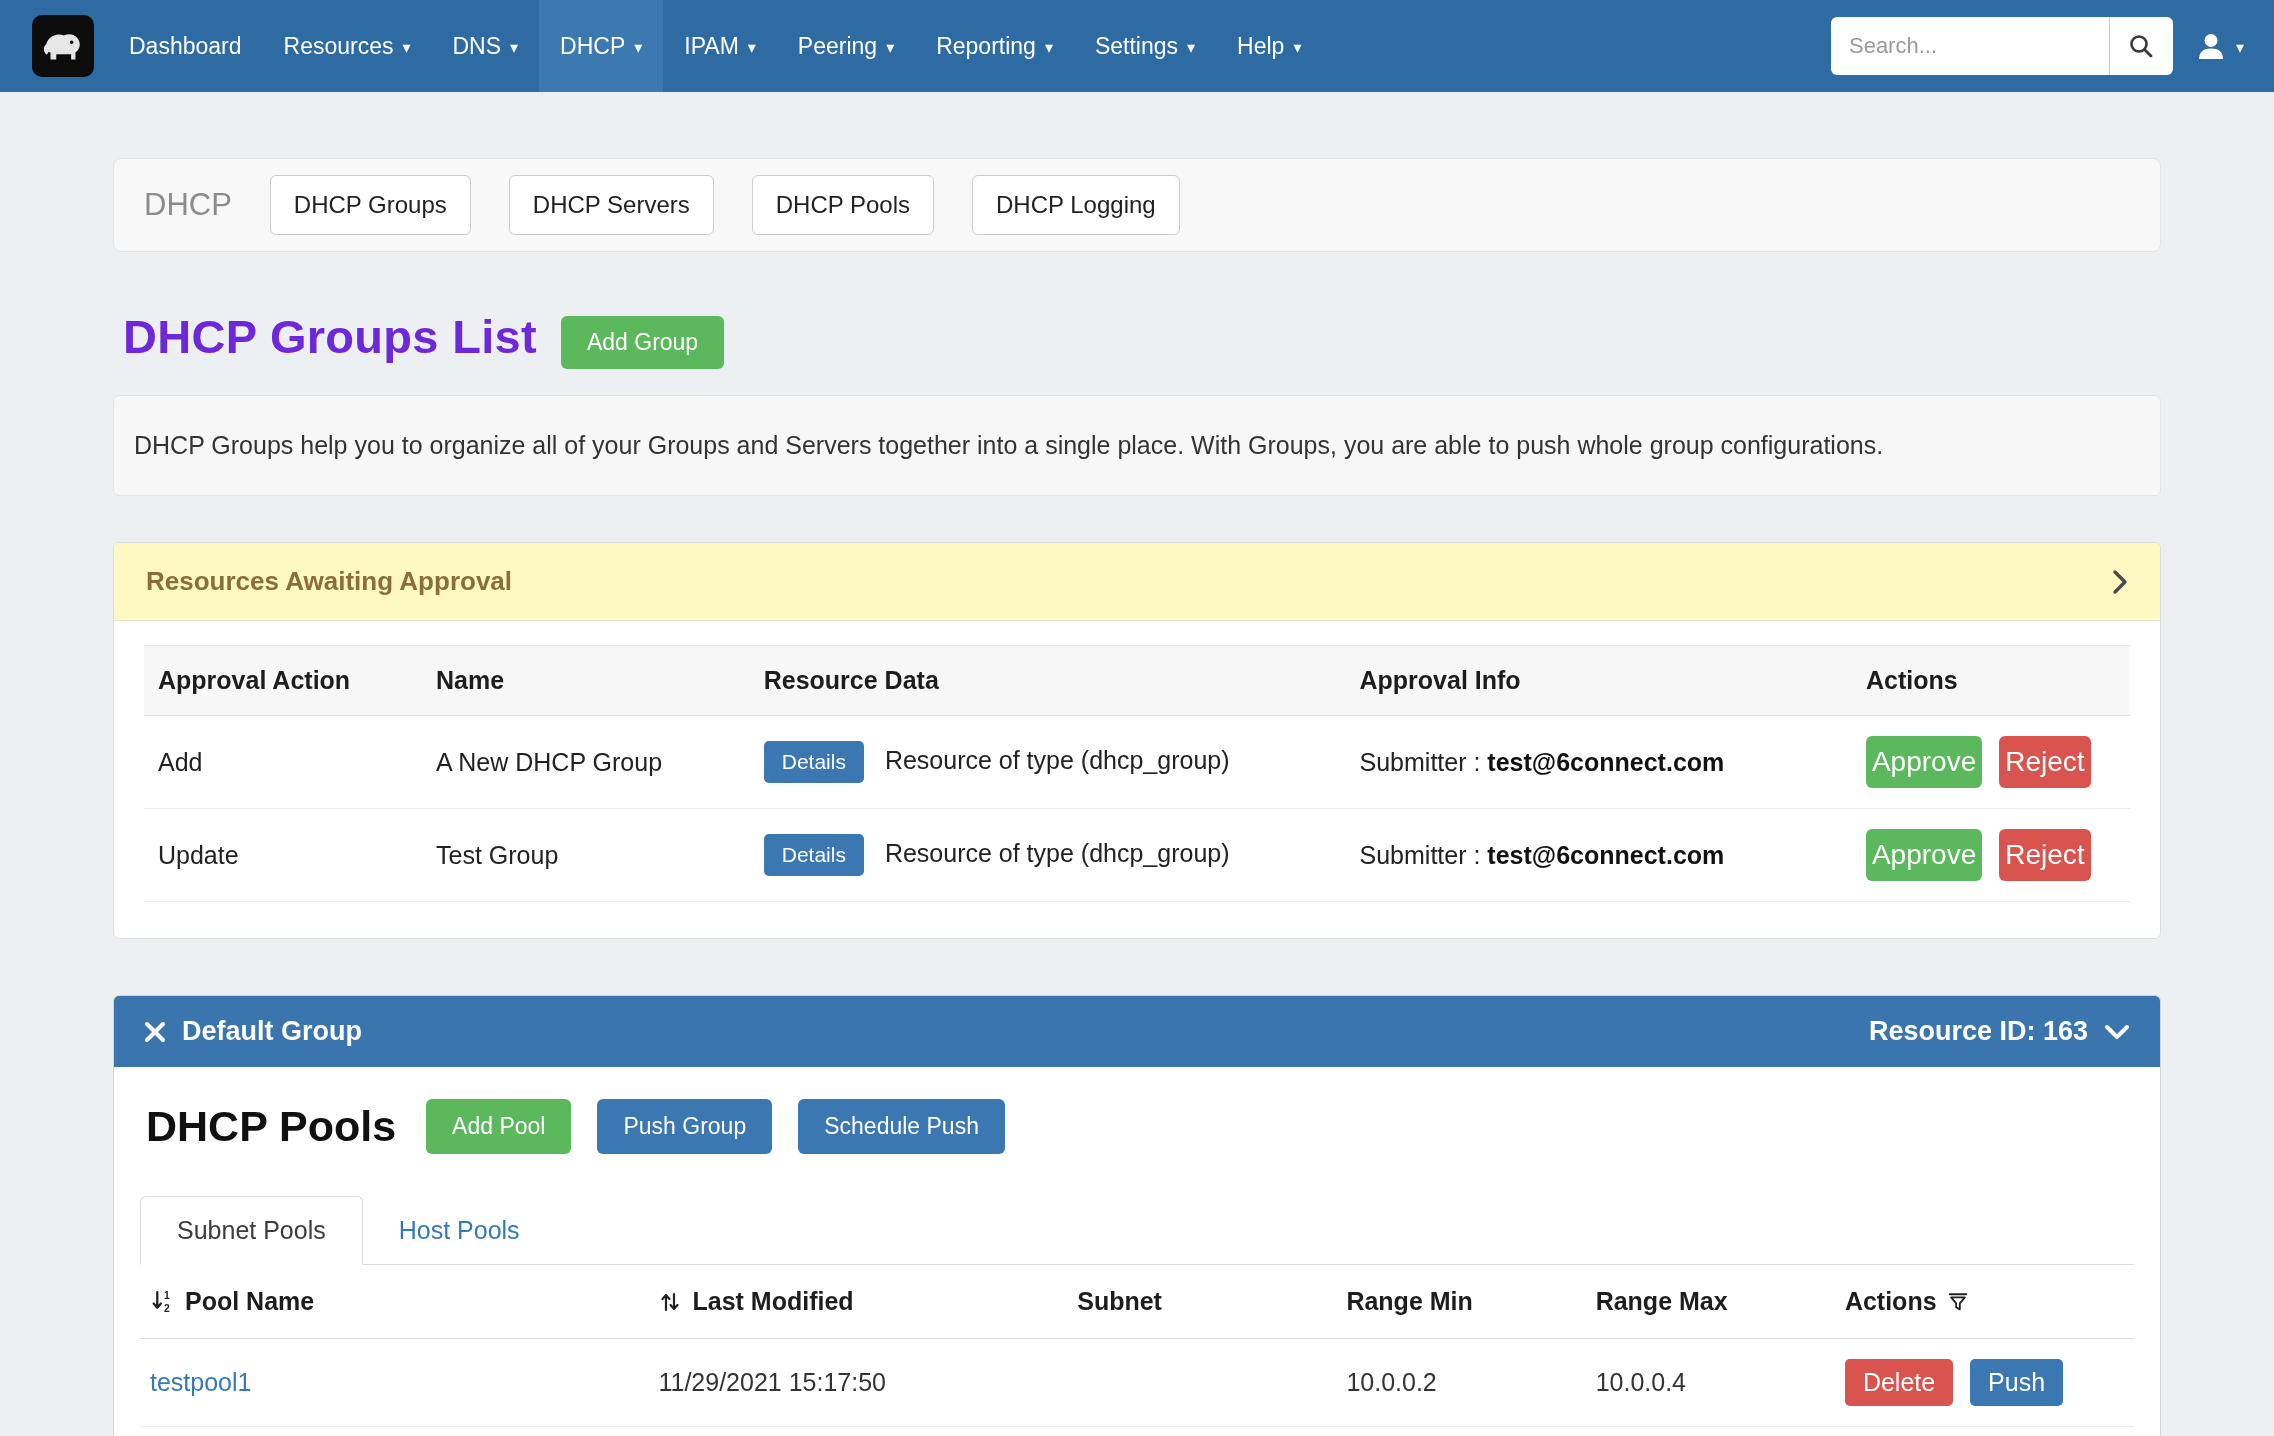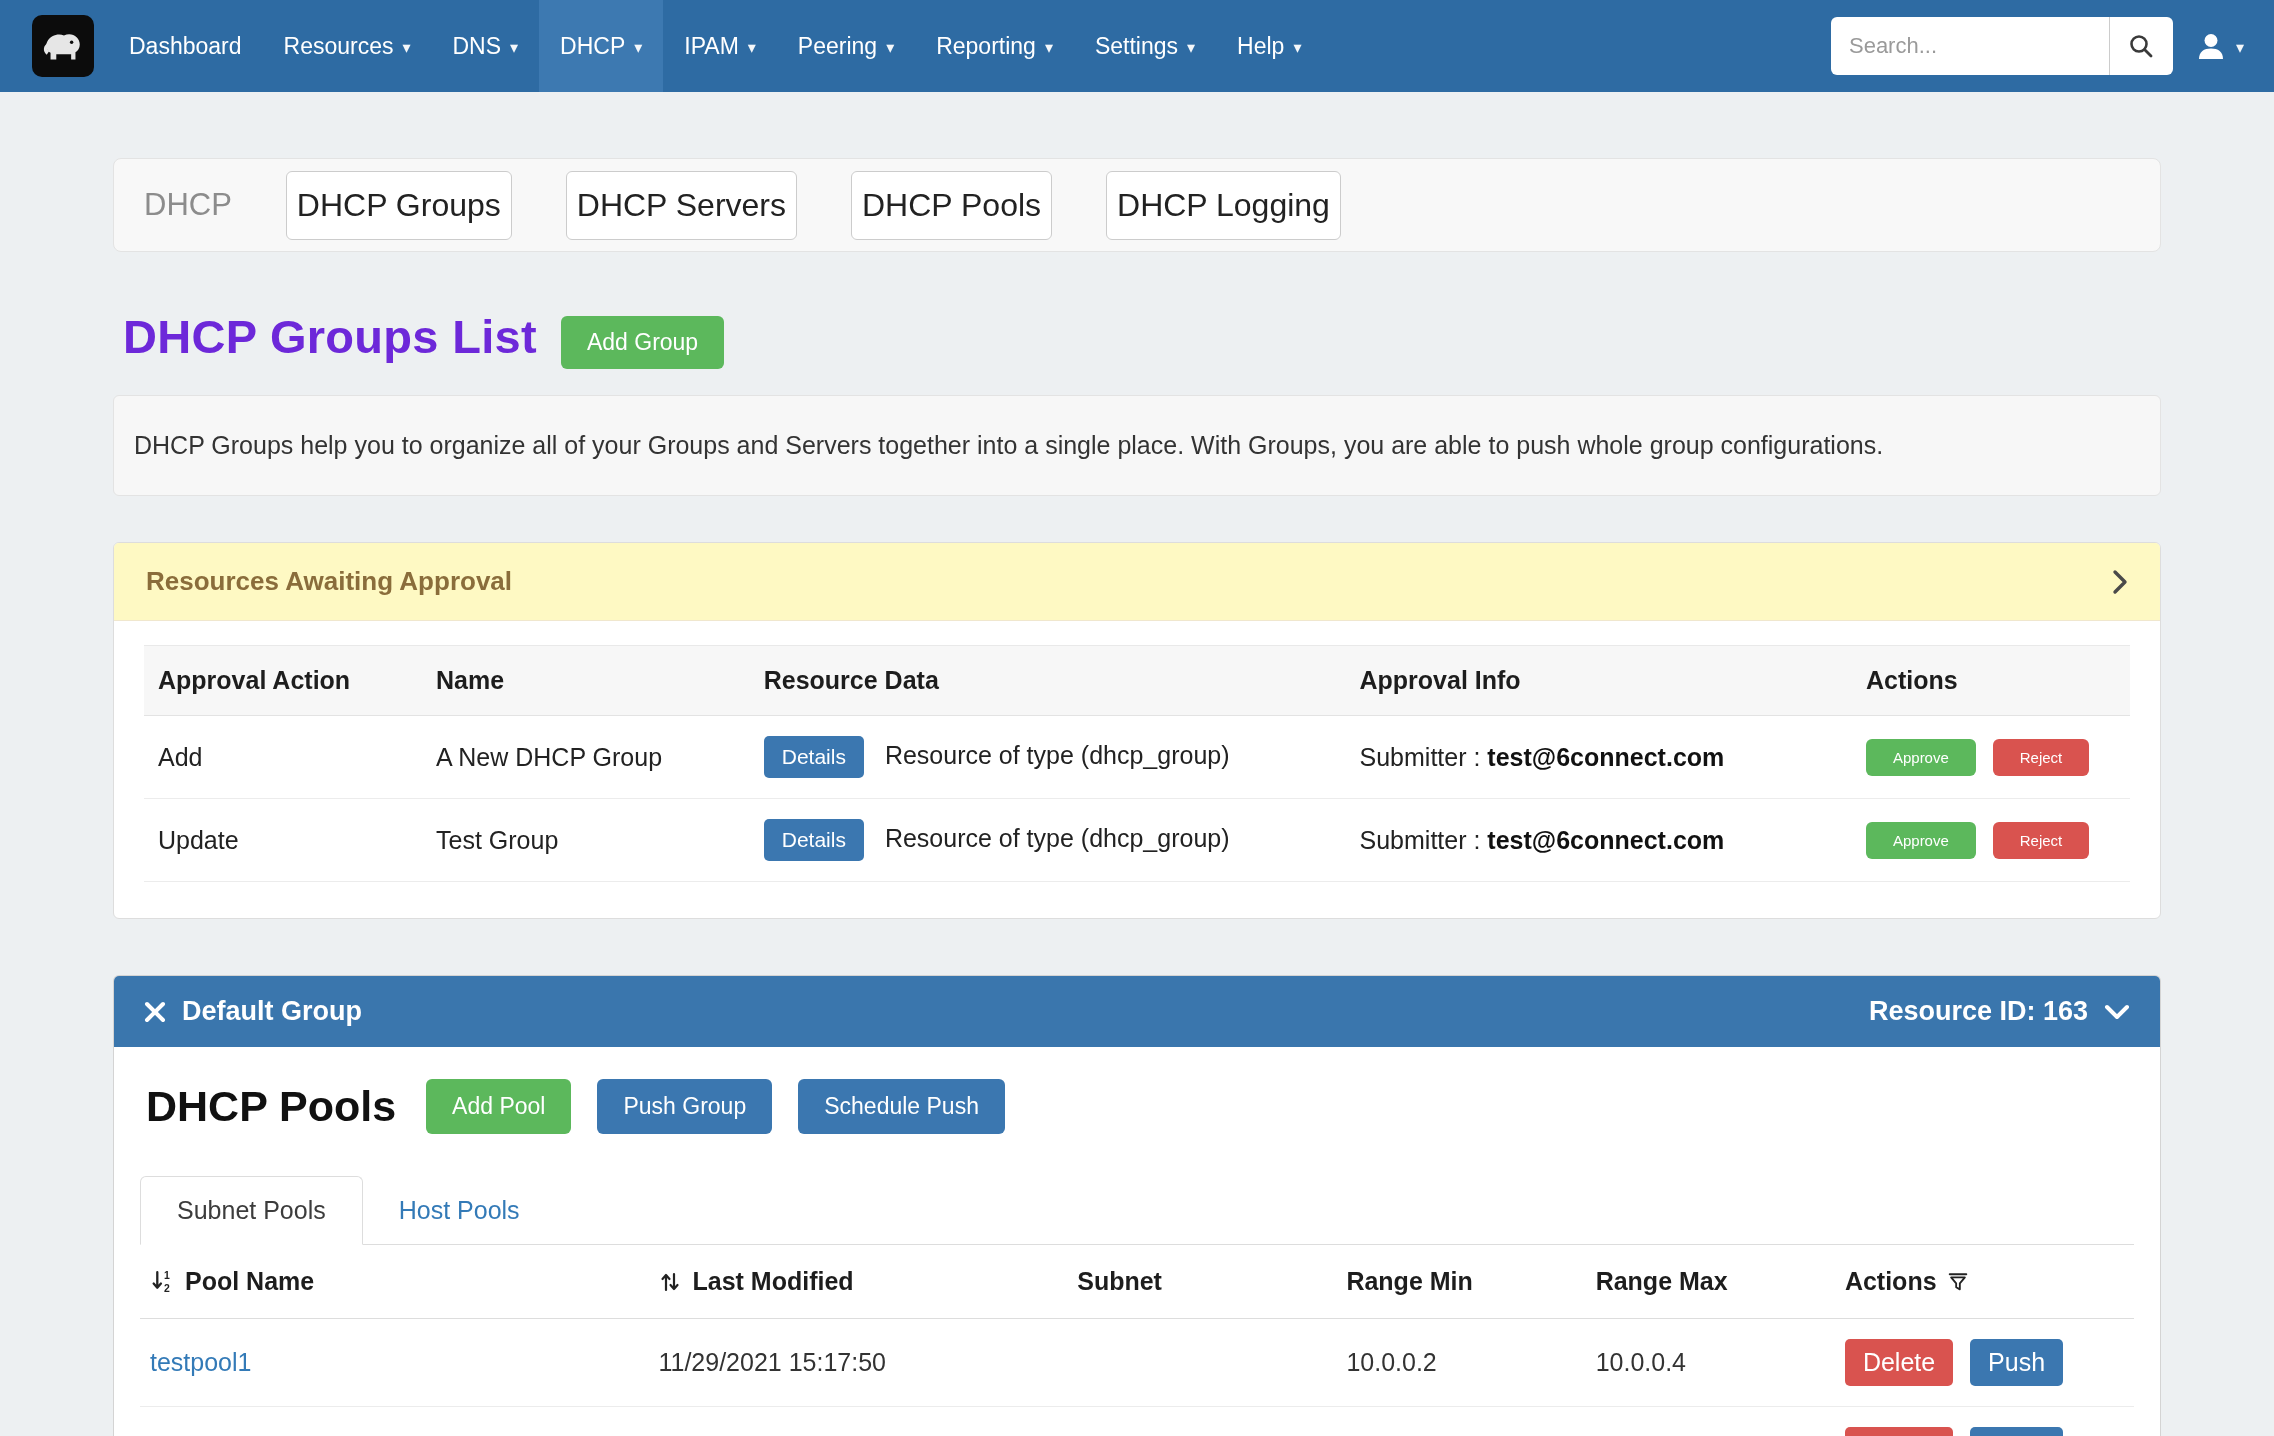--- a/index.html
+++ b/index.html
@@ -27,22 +27,22 @@
   .search-btn { width:64px; background:#fff; border:none; border-left:1px solid #ccc; cursor:pointer;
                 display:flex; align-items:center; justify-content:center; }
   .user-box { display:flex; align-items:center; gap:9px; cursor:pointer; padding:8px 2px; }
 
   
   .container { width:2048px; margin:0 auto; }
 
   .subnav { margin-top:66px; background:#f8f8f8; border:1px solid #e3e3e3; border-radius:8px; height:94px;
             display:flex; align-items:center; padding:0 30px; gap:38px; }
   .subnav-title { color:#8c8c8c; font-size:31px; }
-  .subnav-btn { background:#fff; border:1px solid #ccc; border-radius:6px; padding:15px 10px; font-size:32px;
-                color:#222; cursor:pointer; font-family:"Liberation Sans", sans-serif;margin-left:16px; }
+  .subnav-btn { background:#fff; border:1px solid #ccc; border-radius:6px; padding:15px 23px; font-size:24px;
+                color:#222; cursor:pointer; font-family:"Liberation Sans", sans-serif; }
 
   .heading-row { margin-top:52px; display:flex; align-items:center; gap:24px; padding-left:10px; }
   .page-title { font-size:47px; font-weight:bold; color:#6d28d9; margin:0; letter-spacing:.3px; }
   .btn { display:inline-block; border:none; border-radius:6px; color:#fff; cursor:pointer; text-align:left;
          font-family:"Liberation Sans", sans-serif; }
   .btn-green { background:#5cb85c; }
   .btn-blue  { background:#3b77b0; }
   .btn-red   { background:#d9534f; }
   .add-group-btn { font-size:23px; padding:13px 26px; margin-top:12px; }
 
@@ -53,21 +53,21 @@
   .panel { margin-top:46px; background:#fff; border:1px solid #ddd; border-radius:6px; overflow:hidden; }
   .approval-header { background:#fef9c3; border-bottom:1px solid #f0e7ce; color:#8a6d3b; font-weight:bold;
                      font-size:26px; padding:23px 32px; display:flex; justify-content:space-between; align-items:center; }
   .approval-body { padding:24px 30px 36px; }
   table { width:100%; border-collapse:collapse; }
   .approval-table { font-size:25px; }
   .approval-table th { text-align:left; font-weight:bold; color:#1d1d1d; padding:20px 14px;
                        background:#f7f7f7; border-top:1px solid #e9e9e9; border-bottom:1px solid #e3e3e3; }
   .approval-table td { padding:20px 14px; border-bottom:1px solid #ececec; vertical-align:middle; color:#222; }
   .details-btn { font-size:21px; padding:9px 18px; border-radius:5px; margin-right:14px; }
-  .approve-btn, .reject-btn { font-size:15px; padding:10px 27px; border-radius:6px; }
+  .approve-btn, .reject-btn { font-size:28px; padding:10px 6px; border-radius:6px; }
   .approve-btn { margin-right:10px; }
   .submitter b { color:#111; }
 
   
   .group-panel { margin-top:56px; border:1px solid #d4d4d4; border-bottom:none; border-radius:6px 6px 0 0;
                  background:#fff; overflow:hidden; }
   .group-header { background:#3a76ad; color:#fff; padding:20px 30px; font-size:27px; font-weight:bold;
                   display:flex; justify-content:space-between; align-items:center; }
   .group-header-left, .group-header-right { display:flex; align-items:center; gap:16px; cursor:pointer; }
   .group-body { padding:32px 26px 0; }

